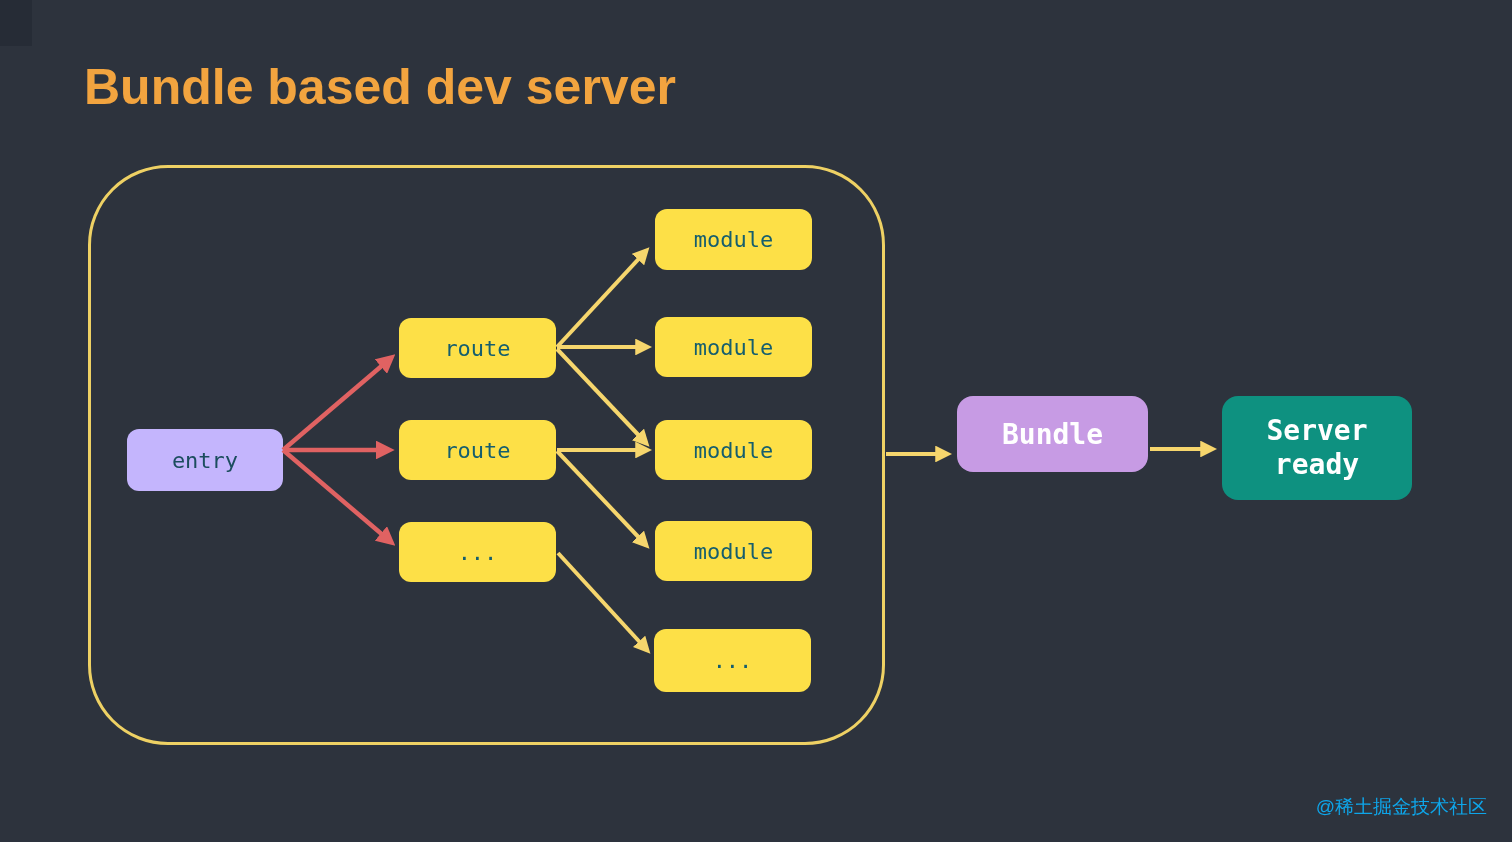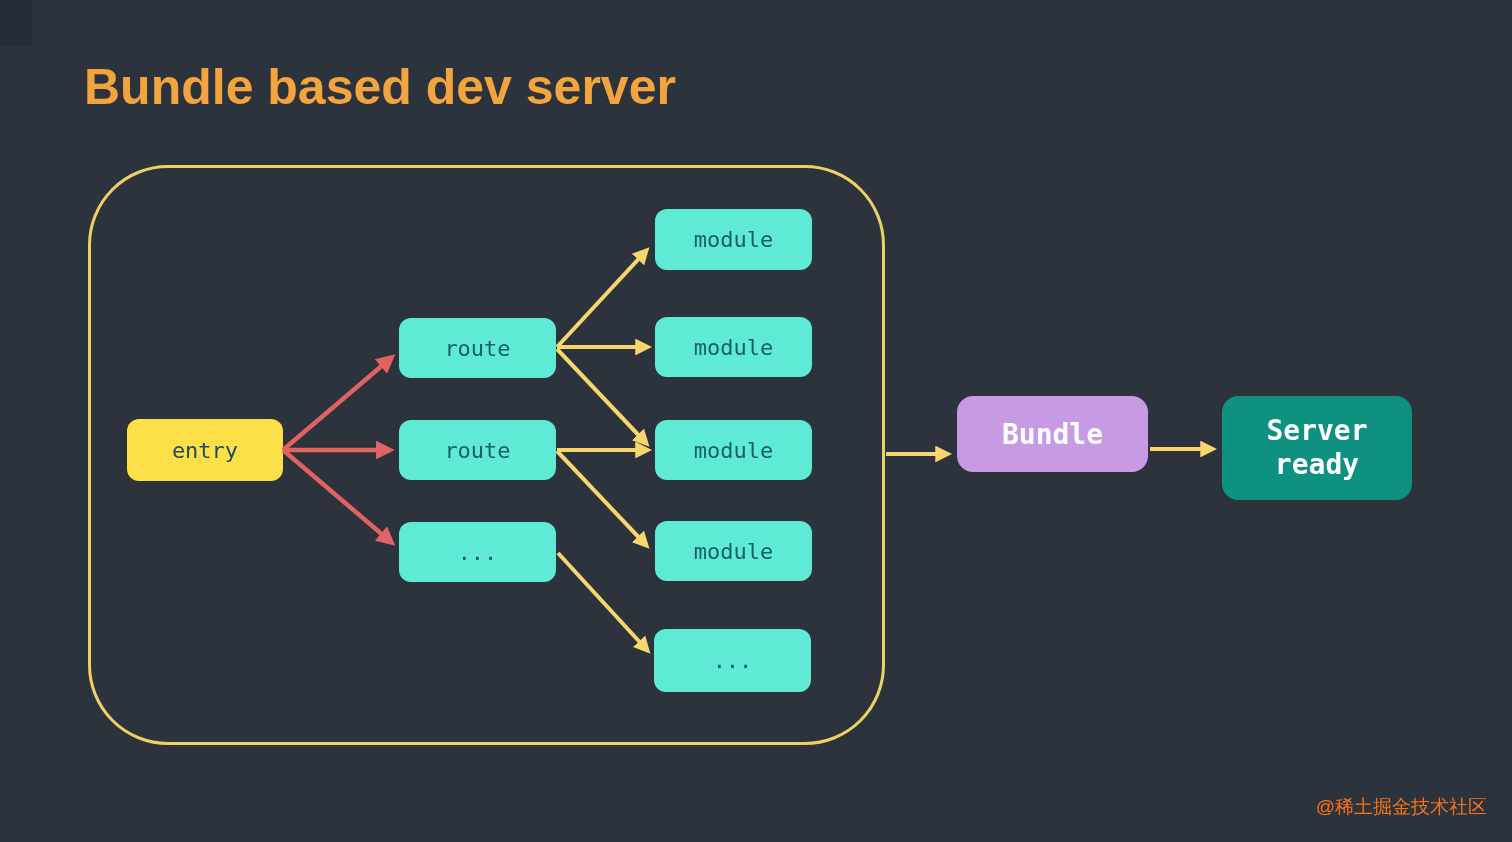--- a/index.html
+++ b/index.html
@@ -24,43 +24,43 @@
     box-sizing:border-box;background:transparent;
   }
   .node{
     position:absolute;box-sizing:border-box;
     display:flex;align-items:center;justify-content:center;
     border-radius:12px;
     font-family:"DejaVu Sans Mono","Liberation Mono",monospace;
     font-size:22px;color:#155e6e;
     text-align:center;
   }
-  .node.green{background:#5eead4;}
-  .node.lime{background:#fde047;color:#1c4d5e;}
+  .node.green{background:#fde047;}
+  .node.lime{background:#c4b5fd;color:#1c4d5e;margin-top:10px;}
   .node.purple{background:#c79be4;color:#ffffff;font-weight:bold;font-size:28px;border-radius:16px;}
   .node.teal{background:#0e9180;color:#ffffff;font-weight:bold;font-size:28px;border-radius:16px;line-height:34px;}
   .node.teal .lbl{width:150px;}
   #n-entry{left:127px;top:419px;width:156px;height:62px;}
   #n-route1{left:399px;top:318px;width:157px;height:60px;}
   #n-route2{left:399px;top:420px;width:157px;height:60px;}
   #n-dots1{left:399px;top:522px;width:157px;height:60px;}
   #n-mod1{left:655px;top:209px;width:157px;height:61px;}
   #n-mod2{left:655px;top:317px;width:157px;height:60px;}
   #n-mod3{left:655px;top:420px;width:157px;height:60px;}
   #n-mod4{left:655px;top:521px;width:157px;height:60px;}
   #n-dots2{left:654px;top:629px;width:157px;height:63px;}
   #n-bundle{left:957px;top:396px;width:191px;height:76px;}
   #n-server{left:1222px;top:396px;width:190px;height:104px;}
   .arrow-layer{
     position:absolute;left:0;top:0;width:1512px;height:842px;
     pointer-events:none;
   }
   .watermark{
     position:absolute;right:25px;bottom:22px;
-    font-size:19px;color:#f97316;
+    font-size:19px;color:#0ea5e9;
     font-family:"Liberation Sans",sans-serif;
   }
 </style>
 </head>
 <body>
 
 <div class="corner-shade"></div>
 
 <h1 class="page-title">Bundle based dev server</h1>
 

